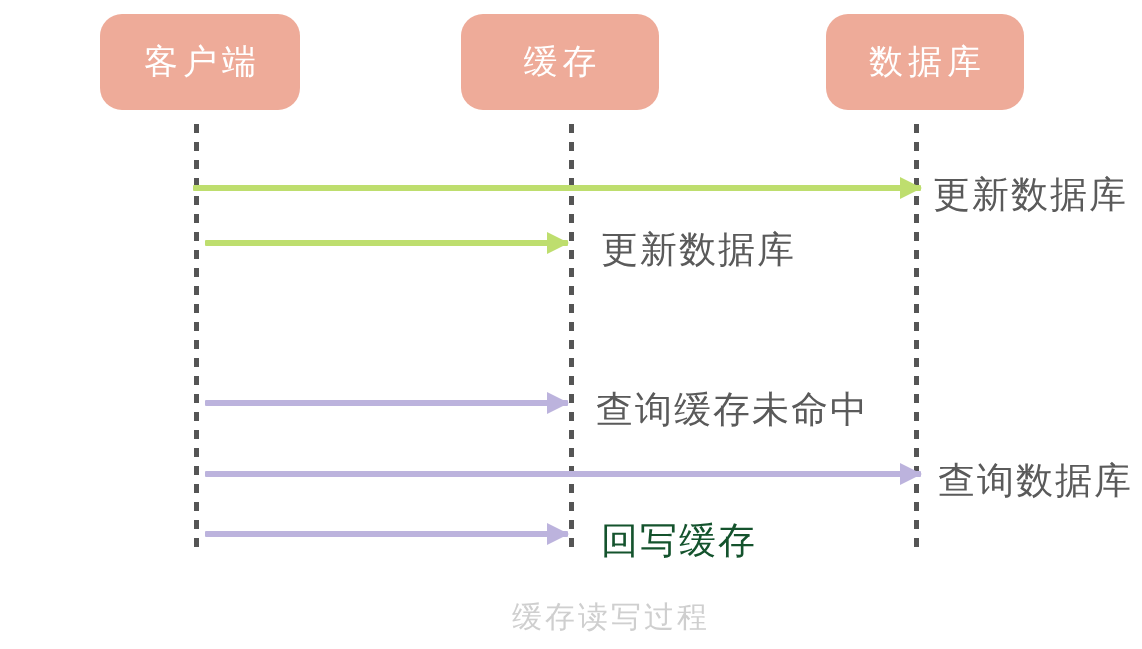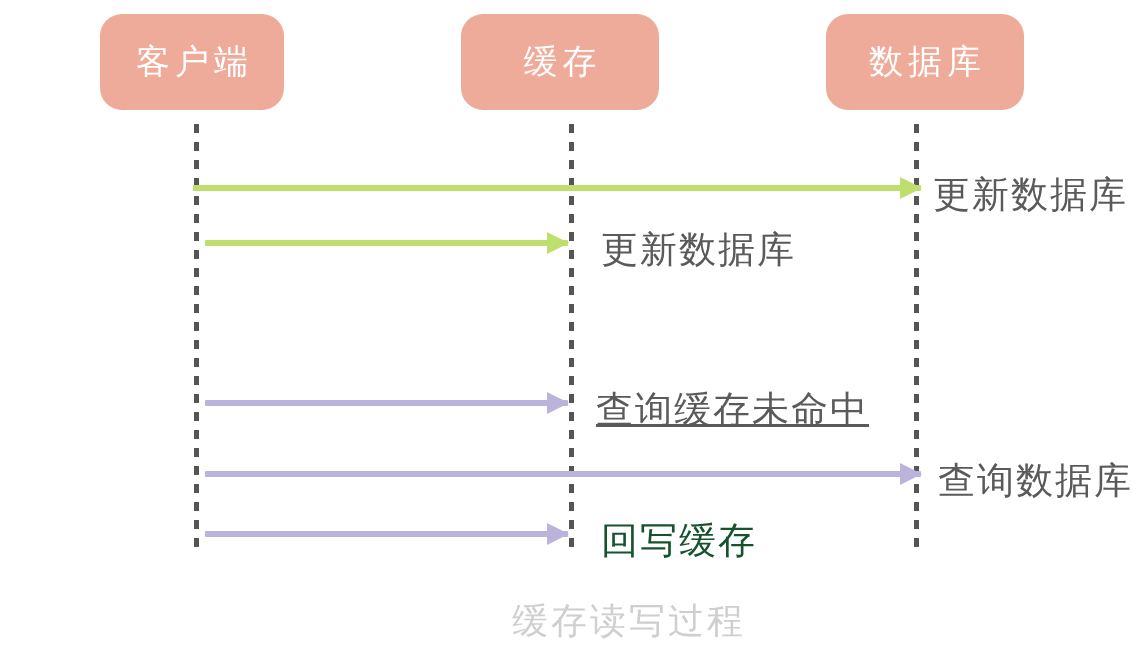--- a/index.html
+++ b/index.html
@@ -79,32 +79,32 @@
     font-size: 37px;
     letter-spacing: 2px;
     white-space: nowrap;
     user-select: none;
   }
 
   
   .caption {
     position: absolute;
     color: #cfcfcf;
-    font-size: 36px;
+    font-size: 30px;
     letter-spacing: 3px;
     white-space: nowrap;
     user-select: none;
   }
 </style>
 </head>
 <body style="background: rgb(255, 255, 255);">
 
 <div id="diagram">
 
-  <div class="participant" style="left: 100px; top: 14px; width: 184px; height: 96px; background: rgb(238, 171, 153); color: rgb(255, 255, 255);">
+  <div class="participant" style="left: 100px; top: 14px; width: 200px; height: 96px; background: rgb(238, 171, 153); color: rgb(255, 255, 255);">
     <span>客户端</span>
   </div>
   <div class="participant" style="left: 461px; top: 14px; width: 198px; height: 96px; background: rgb(238, 171, 153); color: rgb(255, 255, 255);">
     <span>缓存</span>
   </div>
   <div class="participant" style="left: 826px; top: 14px; width: 198px; height: 96px; background: rgb(238, 171, 153); color: rgb(255, 255, 255);">
     <span>数据库</span>
   </div>
 
   <div class="lifeline" style="left: 194px; top: 124px; height: 427px;"></div>
@@ -120,21 +120,21 @@
   <div class="message" style="left: 205px; top: 240px; width: 363px;">
     <div class="shaft" style="background: rgb(190, 222, 110);"></div>
     <div class="head" style="border-left-color: rgb(190, 222, 110);"></div>
   </div>
   <div class="msg-label" style="left: 601px; top: 225px; color: rgb(90, 90, 90);">更新数据库</div>
 
   <div class="message" style="left: 205px; top: 400px; width: 363px;">
     <div class="shaft" style="background: rgb(188, 179, 221);"></div>
     <div class="head" style="border-left-color: rgb(188, 179, 221);"></div>
   </div>
-  <div class="msg-label" style="left: 596px; top: 385px; color: rgb(90, 90, 90); text-decoration: underline;">查询缓存未命中</div>
+  <div class="msg-label" style="left: 596px; top: 385px; color: rgb(90, 90, 90);">查询缓存未命中</div>
 
   <div class="message" style="left: 205px; top: 471px; width: 716px;">
     <div class="shaft" style="background: rgb(188, 179, 221);"></div>
     <div class="head" style="border-left-color: rgb(188, 179, 221);"></div>
   </div>
   <div class="msg-label" style="left: 938px; top: 456px; color: rgb(90, 90, 90);">查询数据库</div>
 
   <div class="message" style="left: 205px; top: 531px; width: 363px;">
     <div class="shaft" style="background: rgb(188, 179, 221);"></div>
     <div class="head" style="border-left-color: rgb(188, 179, 221);"></div>

